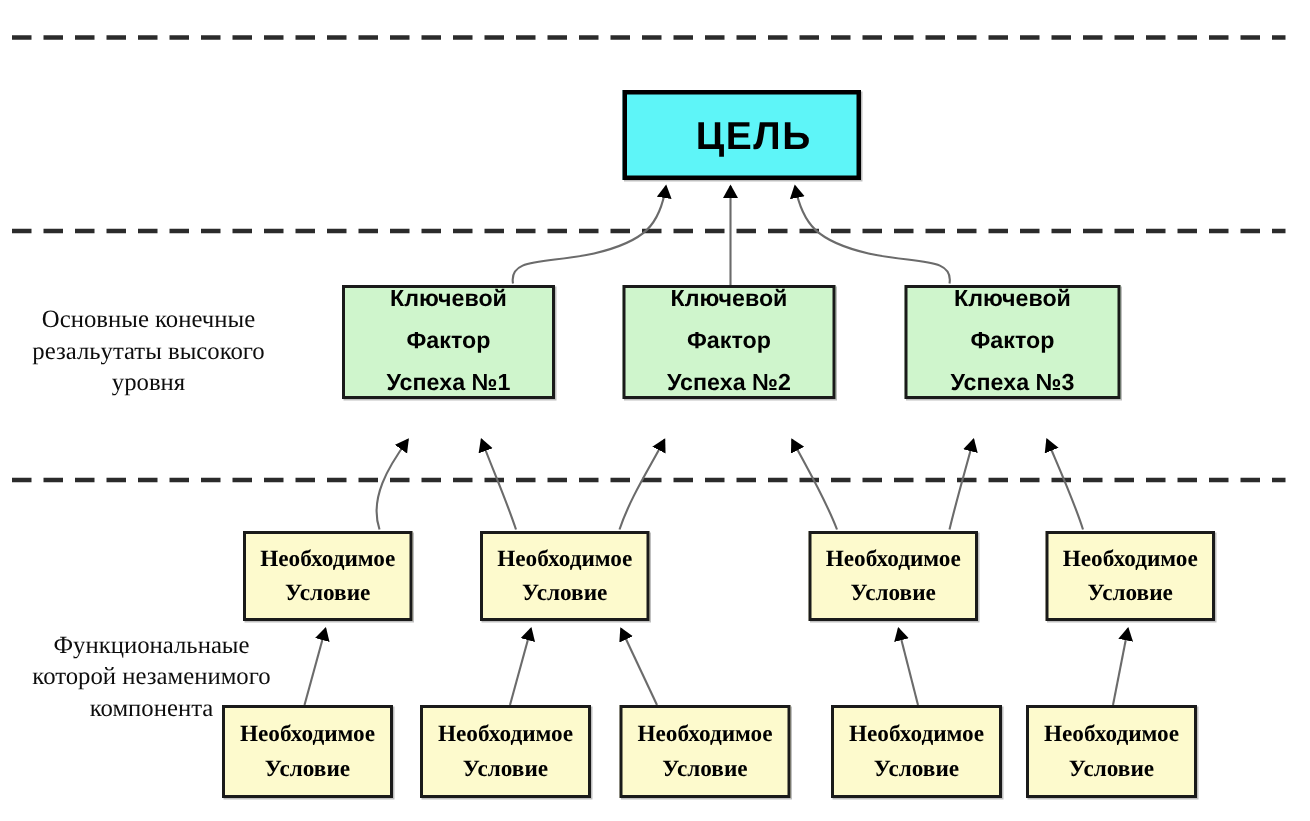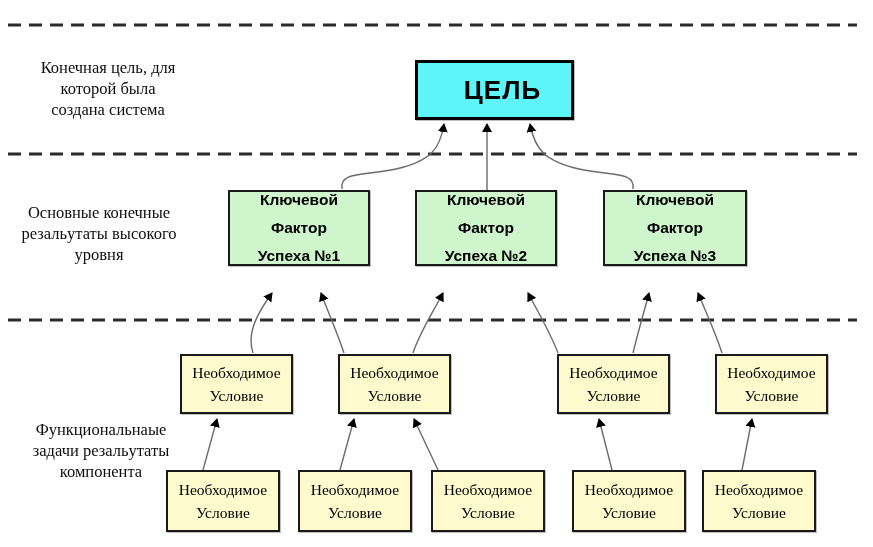--- a/index.html
+++ b/index.html
@@ -25,21 +25,21 @@
   .ksf{
     width:142px;height:76px;top:190px;
     background:var(--ksf-fill,#cff5cc);
     font-family:"Liberation Sans", sans-serif;font-weight:bold;font-size:15.5px;line-height:28px;
   }
   .ksf1{left:228px;}
   .ksf2{left:415px;}
   .ksf3{left:603px;width:144px;}
   .nc{
     background:var(--nc-fill,#fdfacd);
-    font-family:"Liberation Serif", serif;font-weight:normal;font-size:15.5px;line-height:23px;margin-left:18px;
+    font-family:"Liberation Serif", serif;font-weight:bold;font-size:15.5px;line-height:23px;
   }
   .nc-mid{width:113px;height:60px;top:354px;}
   .nc-m1{left:162px;} .nc-m2{left:320px;} .nc-m3{left:539px;} .nc-m4{left:697px;}
   .nc-bot{width:114px;height:62px;top:470px;}
   .nc-b1{left:148px;} .nc-b2{left:280px;} .nc-b3{left:413px;} .nc-b4{left:554px;} .nc-b5{left:684px;}
   .ann{
     position:absolute;text-align:center;font-size:16.5px;line-height:21px;
     white-space:pre-line;color:#0d0d0d;
   }
   .ann1{left:18px;top:57px;width:180px;}
@@ -73,28 +73,25 @@
     <path class="arrow" d="M 633 353 C 638 332 644 312 649 293"></path>
     <path class="arrow" d="M 722 353 C 716 334 706 312 698 293"></path>
 
     <path class="arrow" d="M 203 470 L 217 419"></path>
     <path class="arrow" d="M 340 470 L 354 419"></path>
     <path class="arrow" d="M 438 470 L 414 419"></path>
     <path class="arrow" d="M 612 470 L 599 419"></path>
     <path class="arrow" d="M 742 470 L 752 419"></path>
   </svg>
 
-  <div class="ann ann1">Конечная цель, для
-которой была
-создана система</div>
   <div class="ann ann2">Основные конечные
 резальутаты высокого
 уровня</div>
   <div class="ann ann3">Функциональнаые
-задачи резальутаты
+которой незаменимого
 компонента</div>
 
   <div class="box goal">
     <span class="lbl">ЦЕЛЬ</span>
   </div>
 
   <div class="box ksf ksf1">
     <span class="lbl">Ключевой
 Фактор
 Успеха №1</span>

